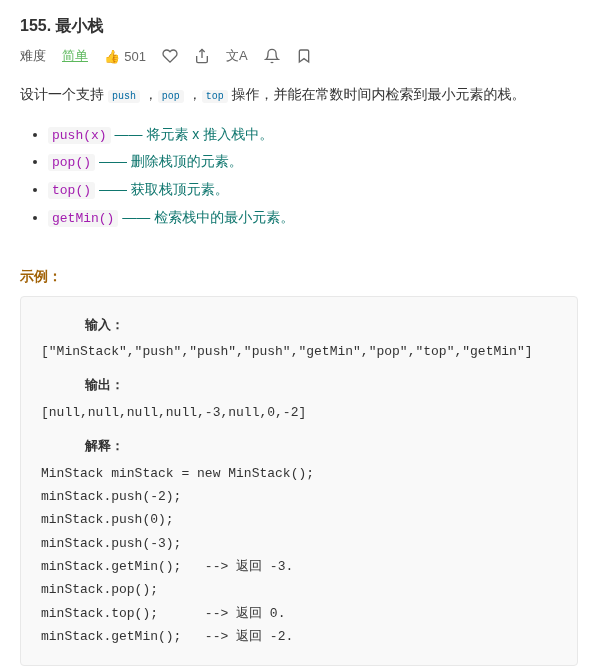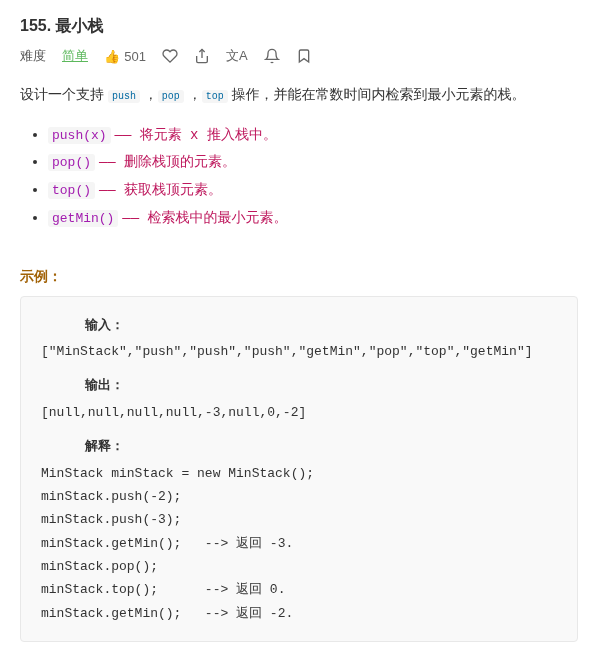--- a/index.html
+++ b/index.html
@@ -62,22 +62,21 @@
     }
     .bullet-list li code {
       font-family: "Courier New", monospace;
       color: #a21caf;
       background: #f5f5f5;
       padding: 1px 4px;
       border-radius: 3px;
       font-size: 13px;
     }
     .bullet-list li .desc-text {
-      color: #be185d;
-      font-family: Liberation Mono, monospace;
+      color: #0f766e;
     }
     .example-section {
       margin-top: 10px;
     }
     .example-label {
       font-weight: 600;
       font-size: 14px;
       margin-bottom: 10px;
       color: #a16207;
     }
@@ -168,19 +167,20 @@
 <div class="example-section">
   <div class="example-label">示例：</div>
   <div class="example-box">
     <span class="sub-label">输入：</span>
     <span class="code-line">["MinStack","push","push","push","getMin","pop","top","getMin"]</span>
     <span class="sub-label">输出：</span>
     <span class="code-line">[null,null,null,null,-3,null,0,-2]</span>
     <span class="sub-label">解释：</span>
     <span class="code-line">MinStack minStack = new MinStack();</span>
     <span class="code-line">minStack.push(-2);</span>
+    <span class="code-line">minStack.push(0);</span>
     <span class="code-line">minStack.push(-3);</span>
     <span class="code-line">minStack.getMin();   --&gt; 返回 -3.</span>
     <span class="code-line">minStack.pop();</span>
     <span class="code-line">minStack.top();      --&gt; 返回 0.</span>
     <span class="code-line">minStack.getMin();   --&gt; 返回 -2.</span>
   </div>
 </div>
 
 </body></html>

